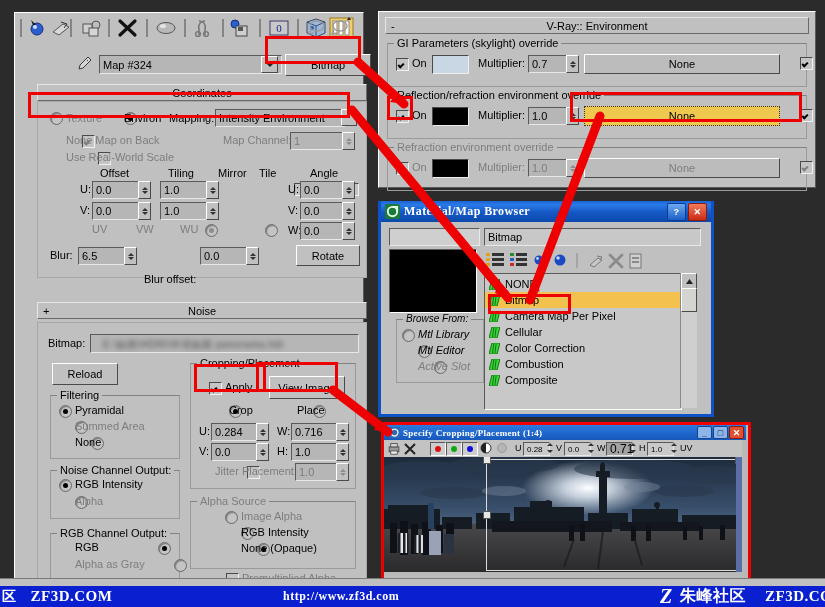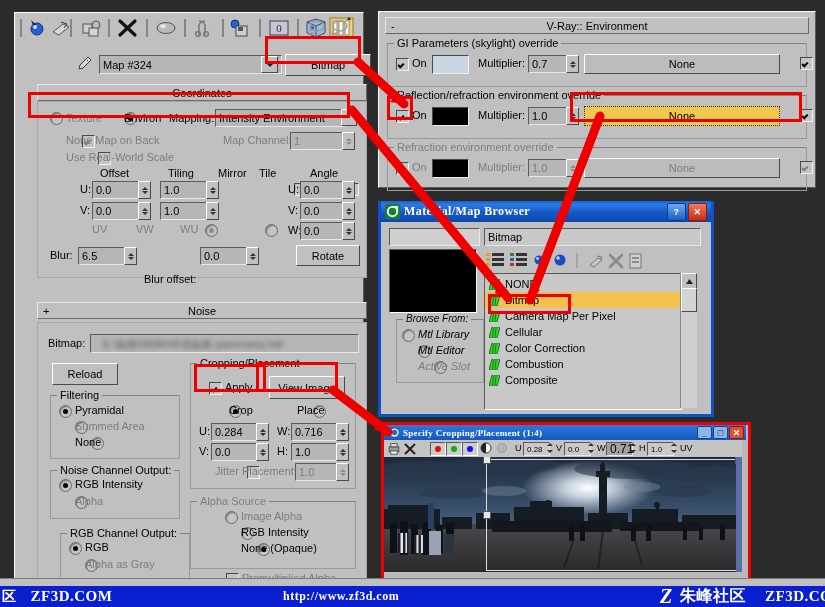--- a/index.html
+++ b/index.html
@@ -329,21 +329,21 @@
     
     <div class="grp" style="left:12px;top:147px;width:128px;height:47px;">
       <span class="cap">Noise Channel Output:</span>
       <span class="abs rad on" style="left:8px;top:8px;"></span>
       <span class="abs lbl" style="left:24px;top:7px;">RGB Intensity</span>
       <span class="abs rad dis" style="left:8px;top:25px;"></span>
       <span class="abs lbl dis" style="left:24px;top:24px;text-align:right;">Alpha</span>
     </div>
 
     
-    <div class="grp" style="left:22px;top:210px;width:128px;height:47px;">
+    <div class="grp" style="left:12px;top:210px;width:128px;height:47px;text-align:right;">
       <span class="cap">RGB Channel Output:</span>
       <span class="abs rad on" style="left:8px;top:8px;"></span>
       <span class="abs lbl" style="left:24px;top:7px;">RGB</span>
       <span class="abs rad dis" style="left:8px;top:25px;"></span>
       <span class="abs lbl dis" style="left:24px;top:24px;">Alpha as Gray</span>
     </div>
 
     
     <div class="grp" style="left:152px;top:40px;width:164px;height:124px;">
       <span class="cap">Cropping/Placement</span>

